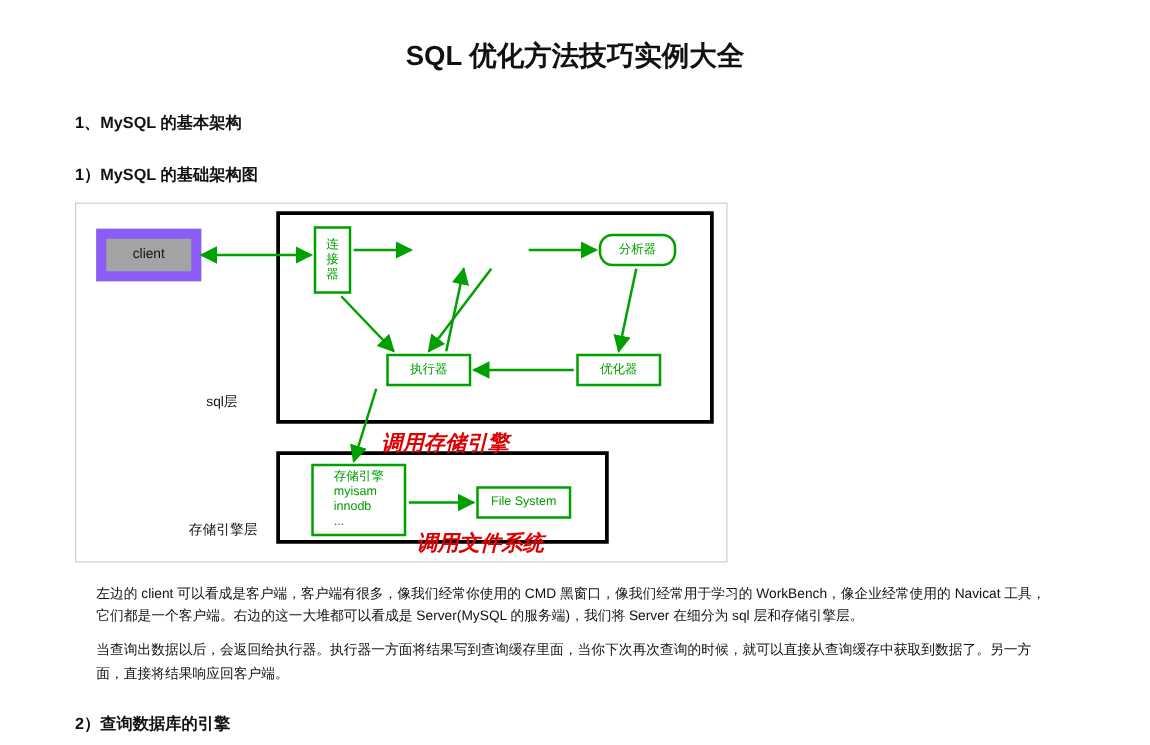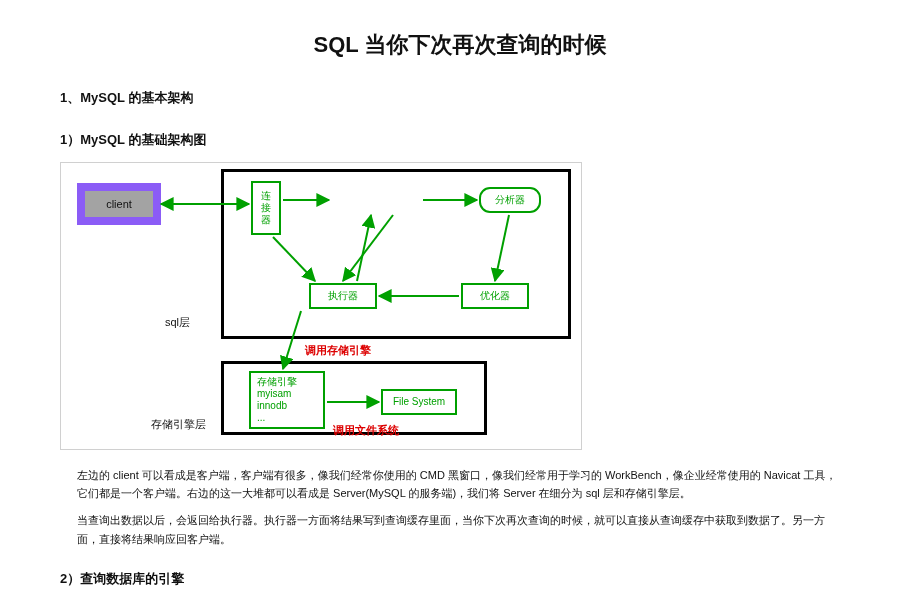--- a/index.html
+++ b/index.html
@@ -39,22 +39,23 @@
     margin: 4px 0 16px 0;
   }
   .diag-label {
     position: absolute;
     font-size: 11px;
     color: #111;
   }
   .red-label {
     color: #d00;
     font-weight: 600;
-    font-size: 11px;
+    font-size: 17px;
     position: absolute;
+    font-style: italic;
   }
   .box {
     position: absolute;
     border: 2px solid #00a000;
     background: #fff;
     font-size: 10px;
     color: #00a000;
     display: flex;
     align-items: center;
     justify-content: center;
@@ -83,21 +84,21 @@
   svg.arrows {
     position: absolute;
     left: 0; top: 0;
     width: 522px; height: 288px;
     pointer-events: none;
   }
 </style>
 </head>
 <body>
 
-<h1 class="doc-title">SQL 当你下次再次查询的时候</h1>
+<h1 class="doc-title">SQL 优化方法技巧实例大全</h1>
 
 <h2 class="section-title">1、MySQL 的基本架构</h2>
 
 <h3 class="subsection-title">1）MySQL 的基础架构图</h3>
 
 <div class="diagram">
 
   <div class="client-wrap" style="left:16px; top:20px; width:84px; height:42px;">
     <span class="client-label">client</span>
   </div>
@@ -109,21 +110,21 @@
   <div class="diag-label" style="left:104px; top:150px;">sql层</div>
   <div class="diag-label" style="left:90px; top:252px;">存储引擎层</div>
 
   <div class="box" style="left:190px; top:18px; width:30px; height:54px; white-space:pre;">连
 接
 器</div>
   <div class="box" style="left:418px; top:24px; width:62px; height:26px;border-radius:11px;">分析器</div>
   <div class="box" style="left:248px; top:120px; width:68px; height:26px;">执行器</div>
   <div class="box" style="left:400px; top:120px; width:68px; height:26px;">优化器</div>
 
-  <div class="box" style="left:188px; top:208px; width:76px; height:58px; justify-content:flex-start; padding:4px 6px; text-align:left; white-space:pre;">存储引擎
+  <div class="box" style="left:188px; top:208px; width:76px; height:58px; justify-content:flex-start; padding:4px 16px; text-align:left; white-space:pre;">存储引擎
 myisam
 innodb
 ...</div>
   <div class="box" style="left:320px; top:226px; width:76px; height:26px;">File System</div>
 
   <div class="red-label" style="left:244px; top:178px;">调用存储引擎</div>
   <div class="red-label" style="left:272px; top:258px;">调用文件系统</div>
 
   <svg class="arrows">
     <defs>

